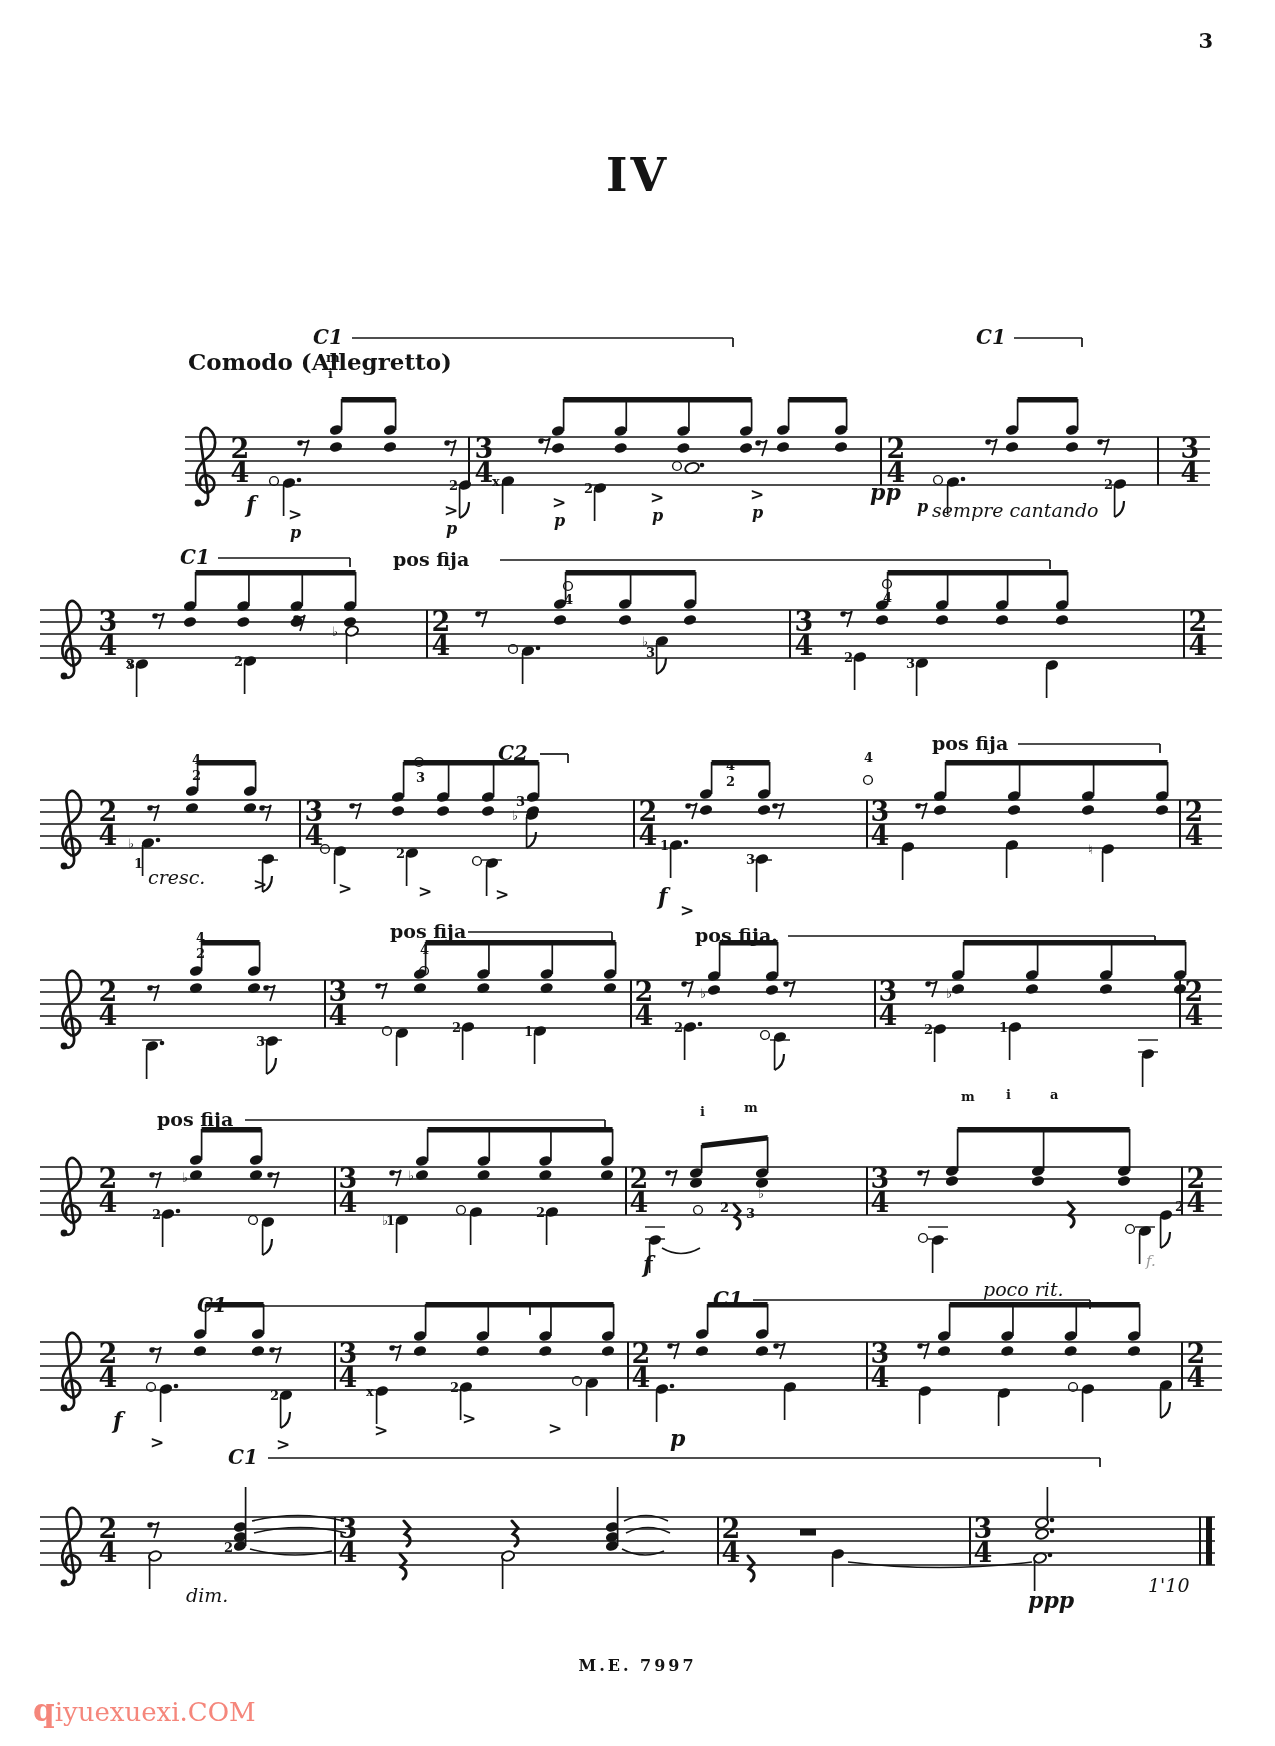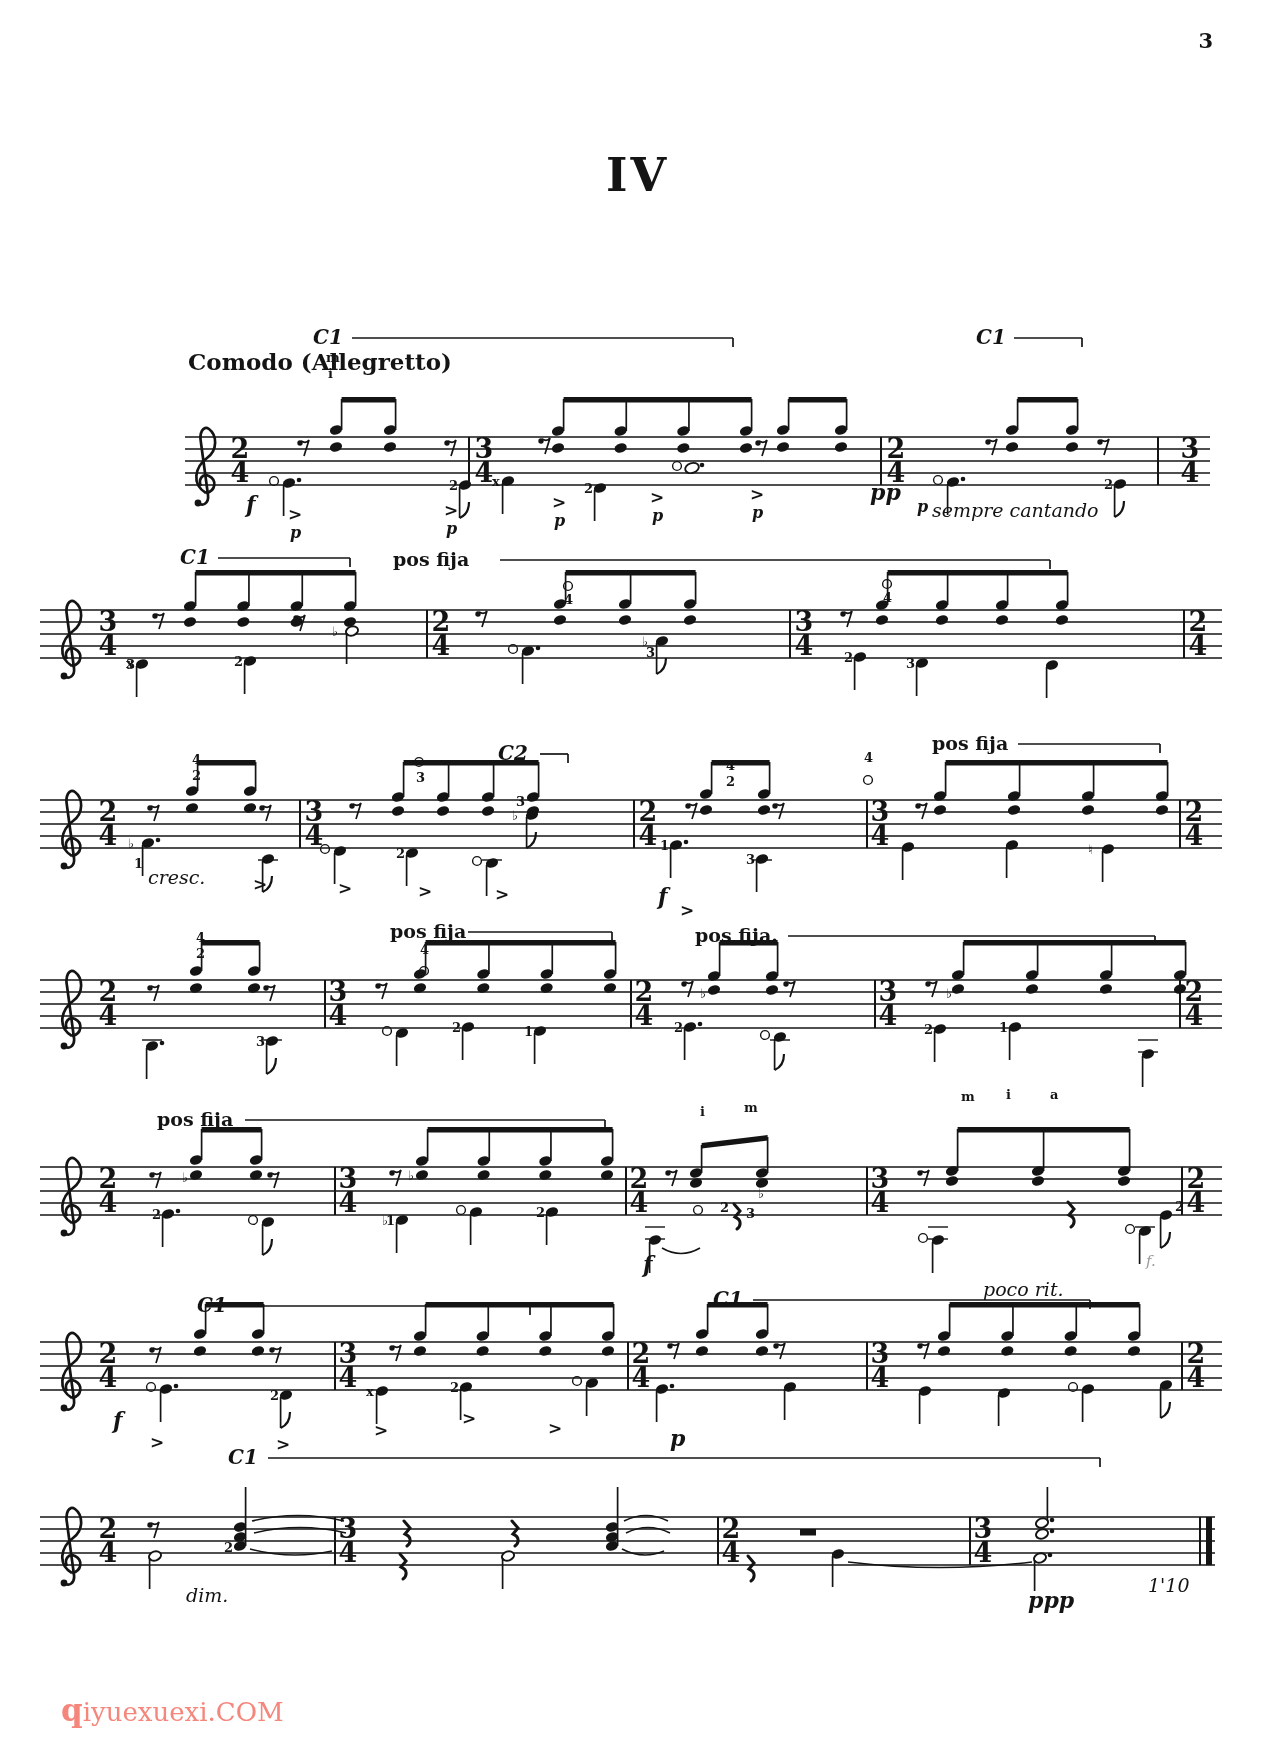--- a/index.html
+++ b/index.html
@@ -3,21 +3,21 @@
 <meta charset="utf-8">
 <style>
   html,body{margin:0;padding:0;background:#e8e8e8;}
   .page{position:relative;width:1275px;height:1746px;background:#ffffff;overflow:hidden;
         font-family:"DejaVu Serif",serif;color:#141414;}
   .abs{position:absolute;}
   .page-number{top:28px;right:62px;font-size:21px;font-weight:bold;}
   .movement-title{top:148px;left:0;right:0;text-align:center;font-size:46px;font-weight:bold;letter-spacing:3px;}
   .tempo{top:326px;left:188px;font-size:23px;font-weight:bold;margin-top:22px;}
   .plate{top:1656px;left:0;right:0;text-align:center;font-size:16px;font-weight:bold;letter-spacing:3px;}
-  .watermark{top:1692px;left:33px;font-size:26px;color:#f5867b;font-family:"DejaVu Serif",serif;margin-left:28px;}
+  .watermark{top:1692px;left:33px;font-size:26px;color:#f5867b;font-family:"DejaVu Serif",serif;}
   .watermark .wq{font-weight:bold;font-size:31px;}
   svg{position:absolute;top:0;left:0;}
   svg text{font-family:"DejaVu Serif",serif;fill:#141414;}
   .ts{font-size:27px;font-weight:bold;}
   .barre{font-size:20px;font-weight:bold;font-style:italic;}
   .pos{font-size:19px;font-weight:bold;}
   .dyn{font-size:22px;font-weight:bold;font-style:italic;}
   .dynsm{font-size:16px;font-weight:bold;font-style:italic;}
   .expr{font-size:19px;font-style:italic;}
   .fing{font-size:13px;font-weight:bold;}
@@ -817,14 +817,15 @@
         <rect x="1206" y="1517" width="6" height="48" fill="#141414"></rect>
         <text x="228" y="1464" class="barre">C1</text>
         <text x="224" y="1552" class="tx">2</text>
         <text x="186" y="1602" class="expr">dim.</text>
         <text x="1028" y="1608" class="dyn">ppp</text>
         <text x="1148" y="1592" class="expr">1'10</text>
         <line x1="268" y1="1458" x2="1100" y2="1458" stroke="#141414" stroke-width="1.7"></line>
         <line x1="1100" y1="1458" x2="1100" y2="1467" stroke="#141414" stroke-width="1.7"></line>
       </g>
     </svg>
+  <div class="abs plate">M.E. 7997</div>
   <div class="abs watermark"><span class="wq">q</span><span>iyuexuexi.COM</span></div>
 </div>
 
 </body></html>

